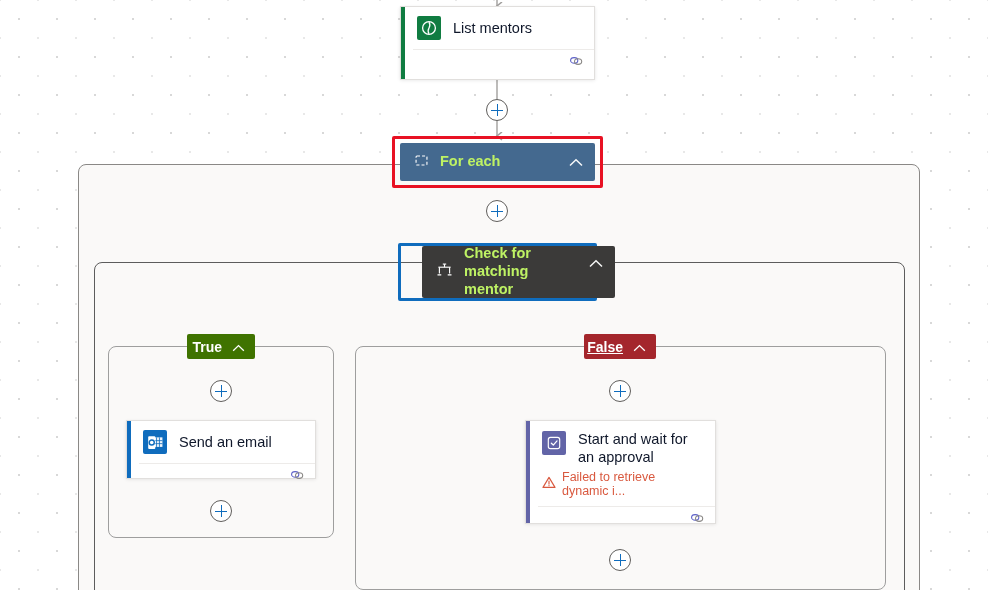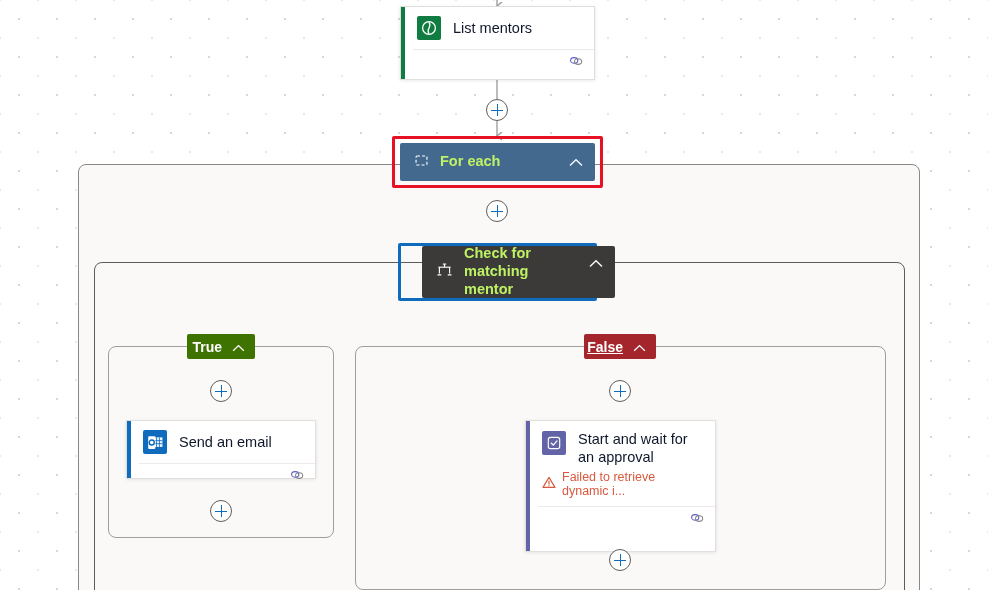--- a/index.html
+++ b/index.html
@@ -288,21 +288,21 @@
           <ellipse cx="10.1" cy="7.6" rx="3.6" ry="2.8" fill="none" stroke="#8a8886" stroke-width="1.1"></ellipse>
         </svg>
       </span>
     </div>
   </div>
 
   <div class="plus" style="left:210px; top:500px;"></div>
 
   <div class="plus" style="left:609px; top:380px;"></div>
 
-  <div class="card" style="left:525px; top:420px; width:191px; height:132px;">
+  <div class="card" style="left:525px; top:420px; width:191px; height:104px;">
     <div class="accent" style="background:#6264a7;"></div>
     <div class="header" style="align-items:flex-start; padding-bottom:4px;">
       <span class="app-icon" style="background:#6264a7; margin-top:1px;">
         <svg width="16" height="16" viewBox="0 0 18 18" aria-hidden="true">
           <rect x="2.6" y="2.6" width="12.8" height="12.8" rx="2.4" fill="none" stroke="#ffffff" stroke-width="1.3"></rect>
           <path d="M6 9.2 L8.2 11.3 L12.4 6.6" fill="none" stroke="#ffffff" stroke-width="1.4" stroke-linecap="round" stroke-linejoin="round"></path>
         </svg>
       </span>
       <span class="title" style="max-width:130px;">Start and wait for an approval</span>
     </div>

